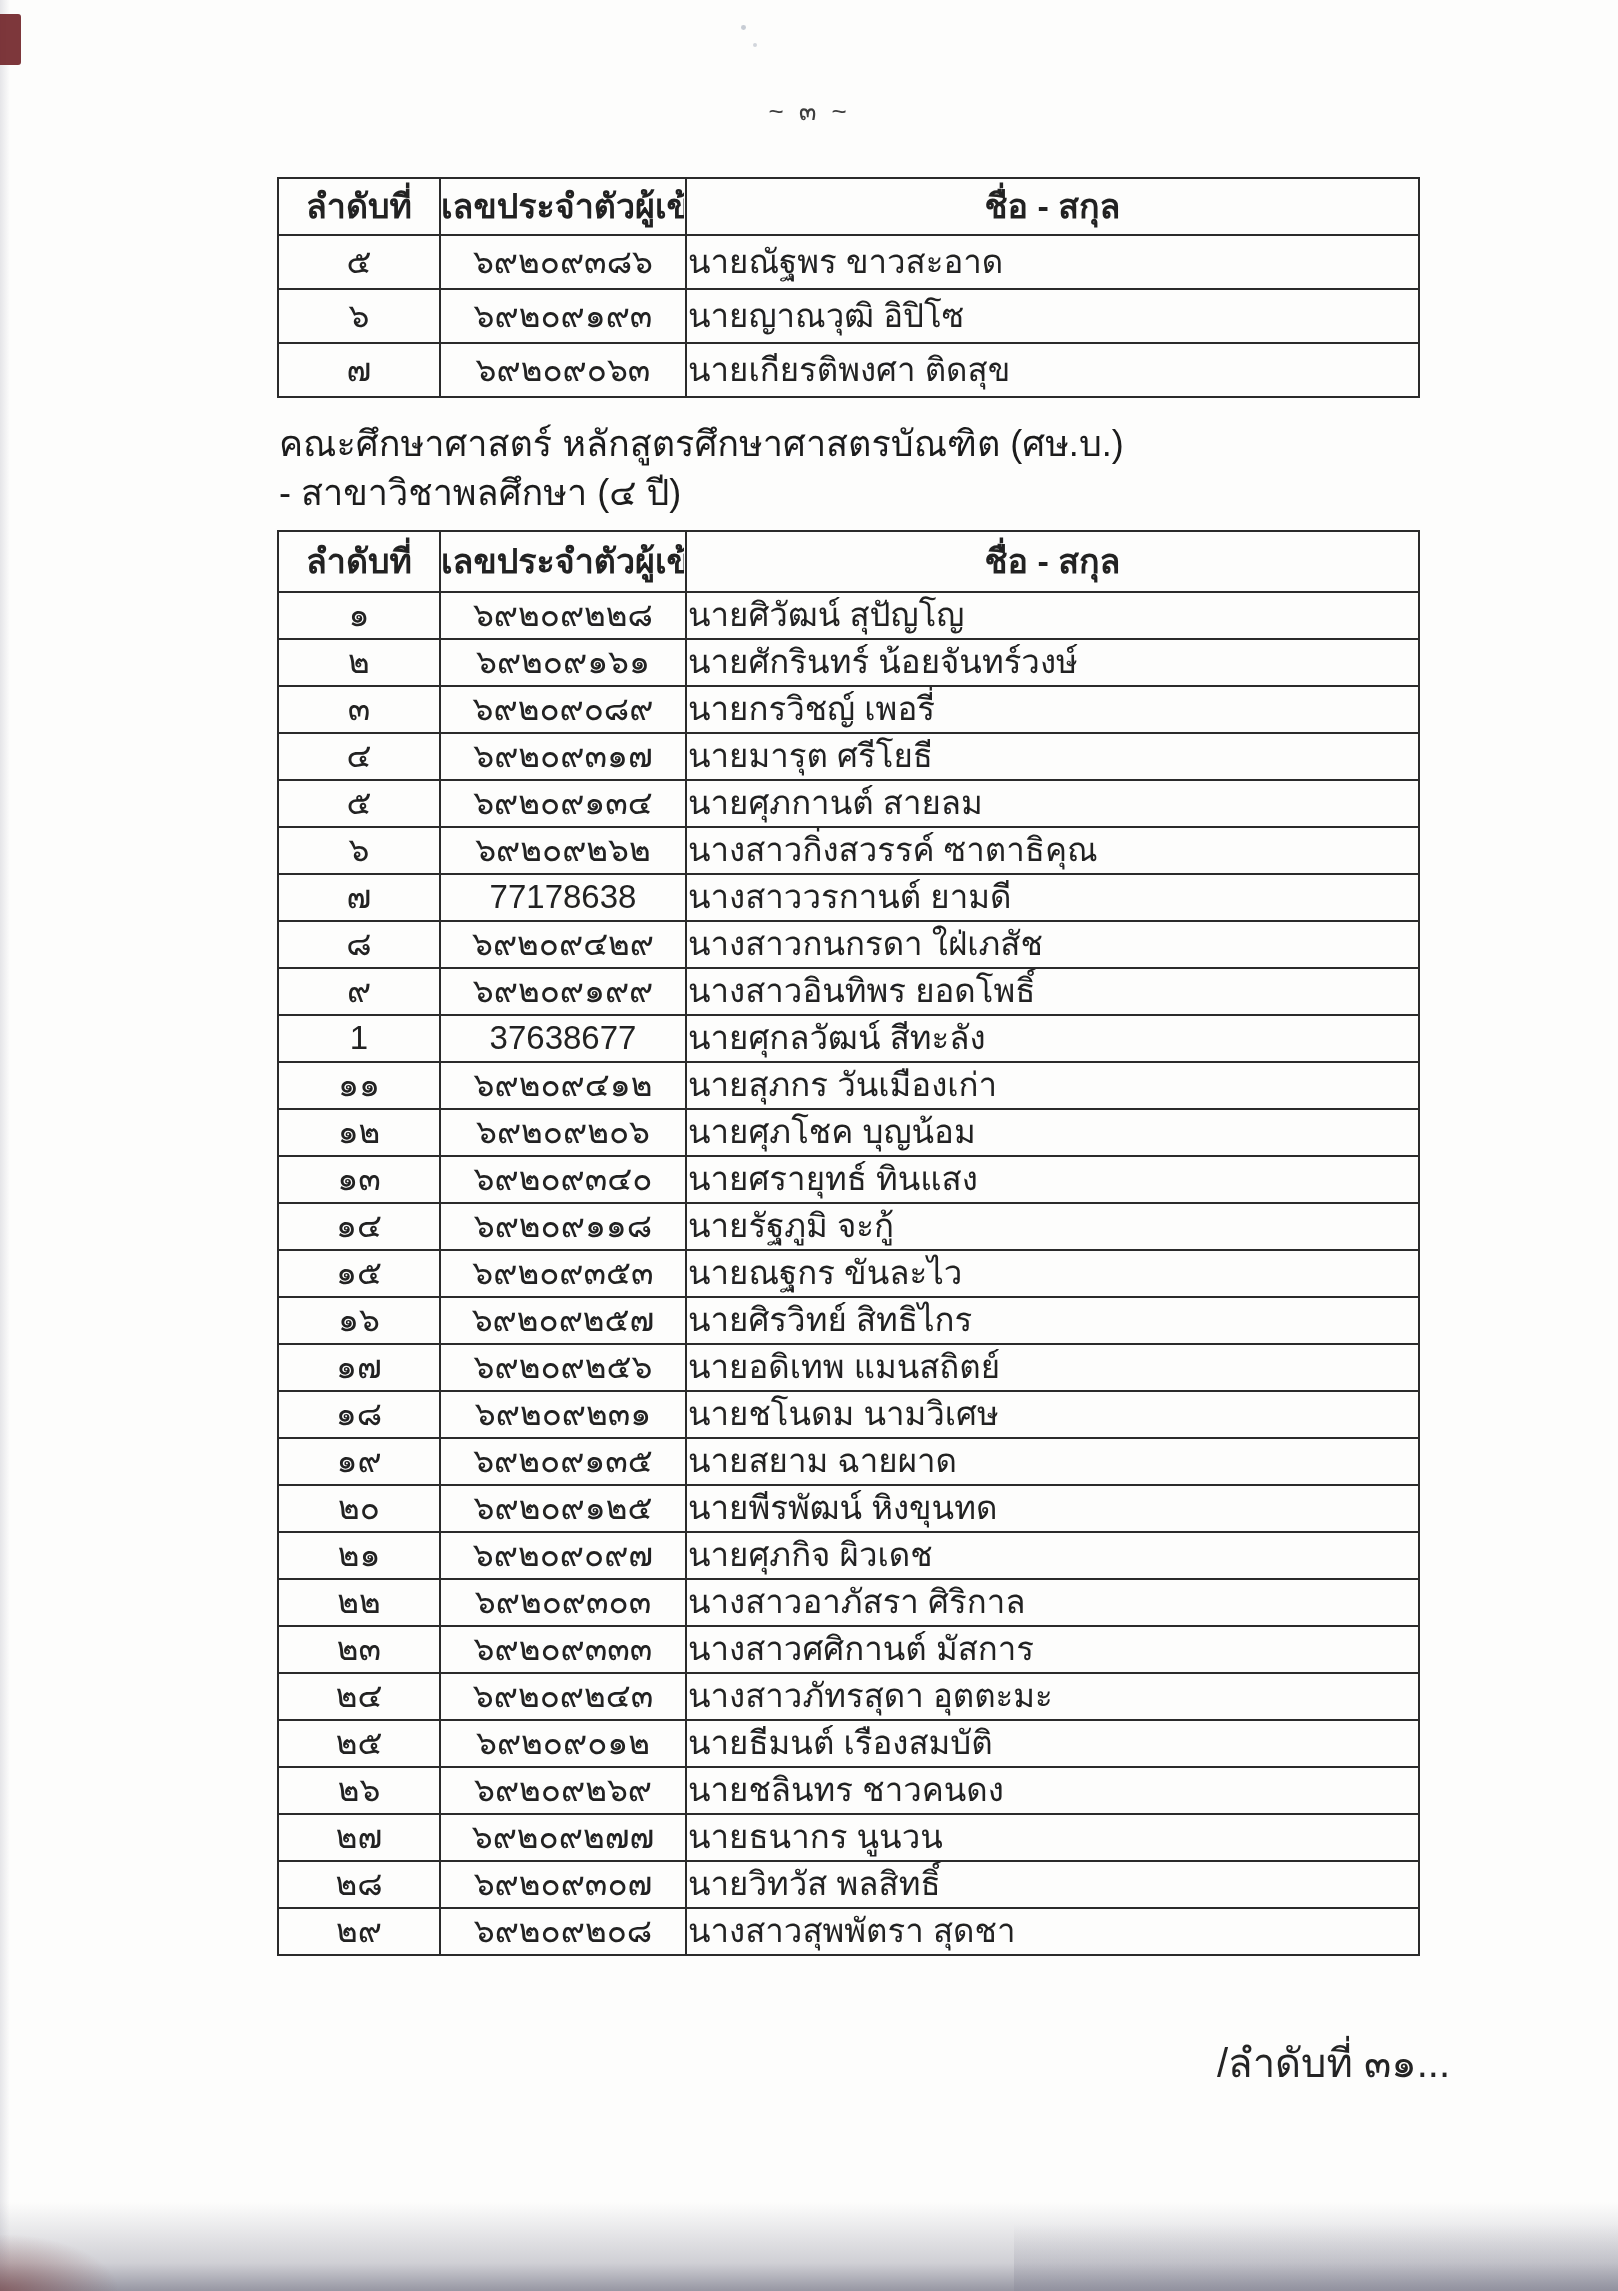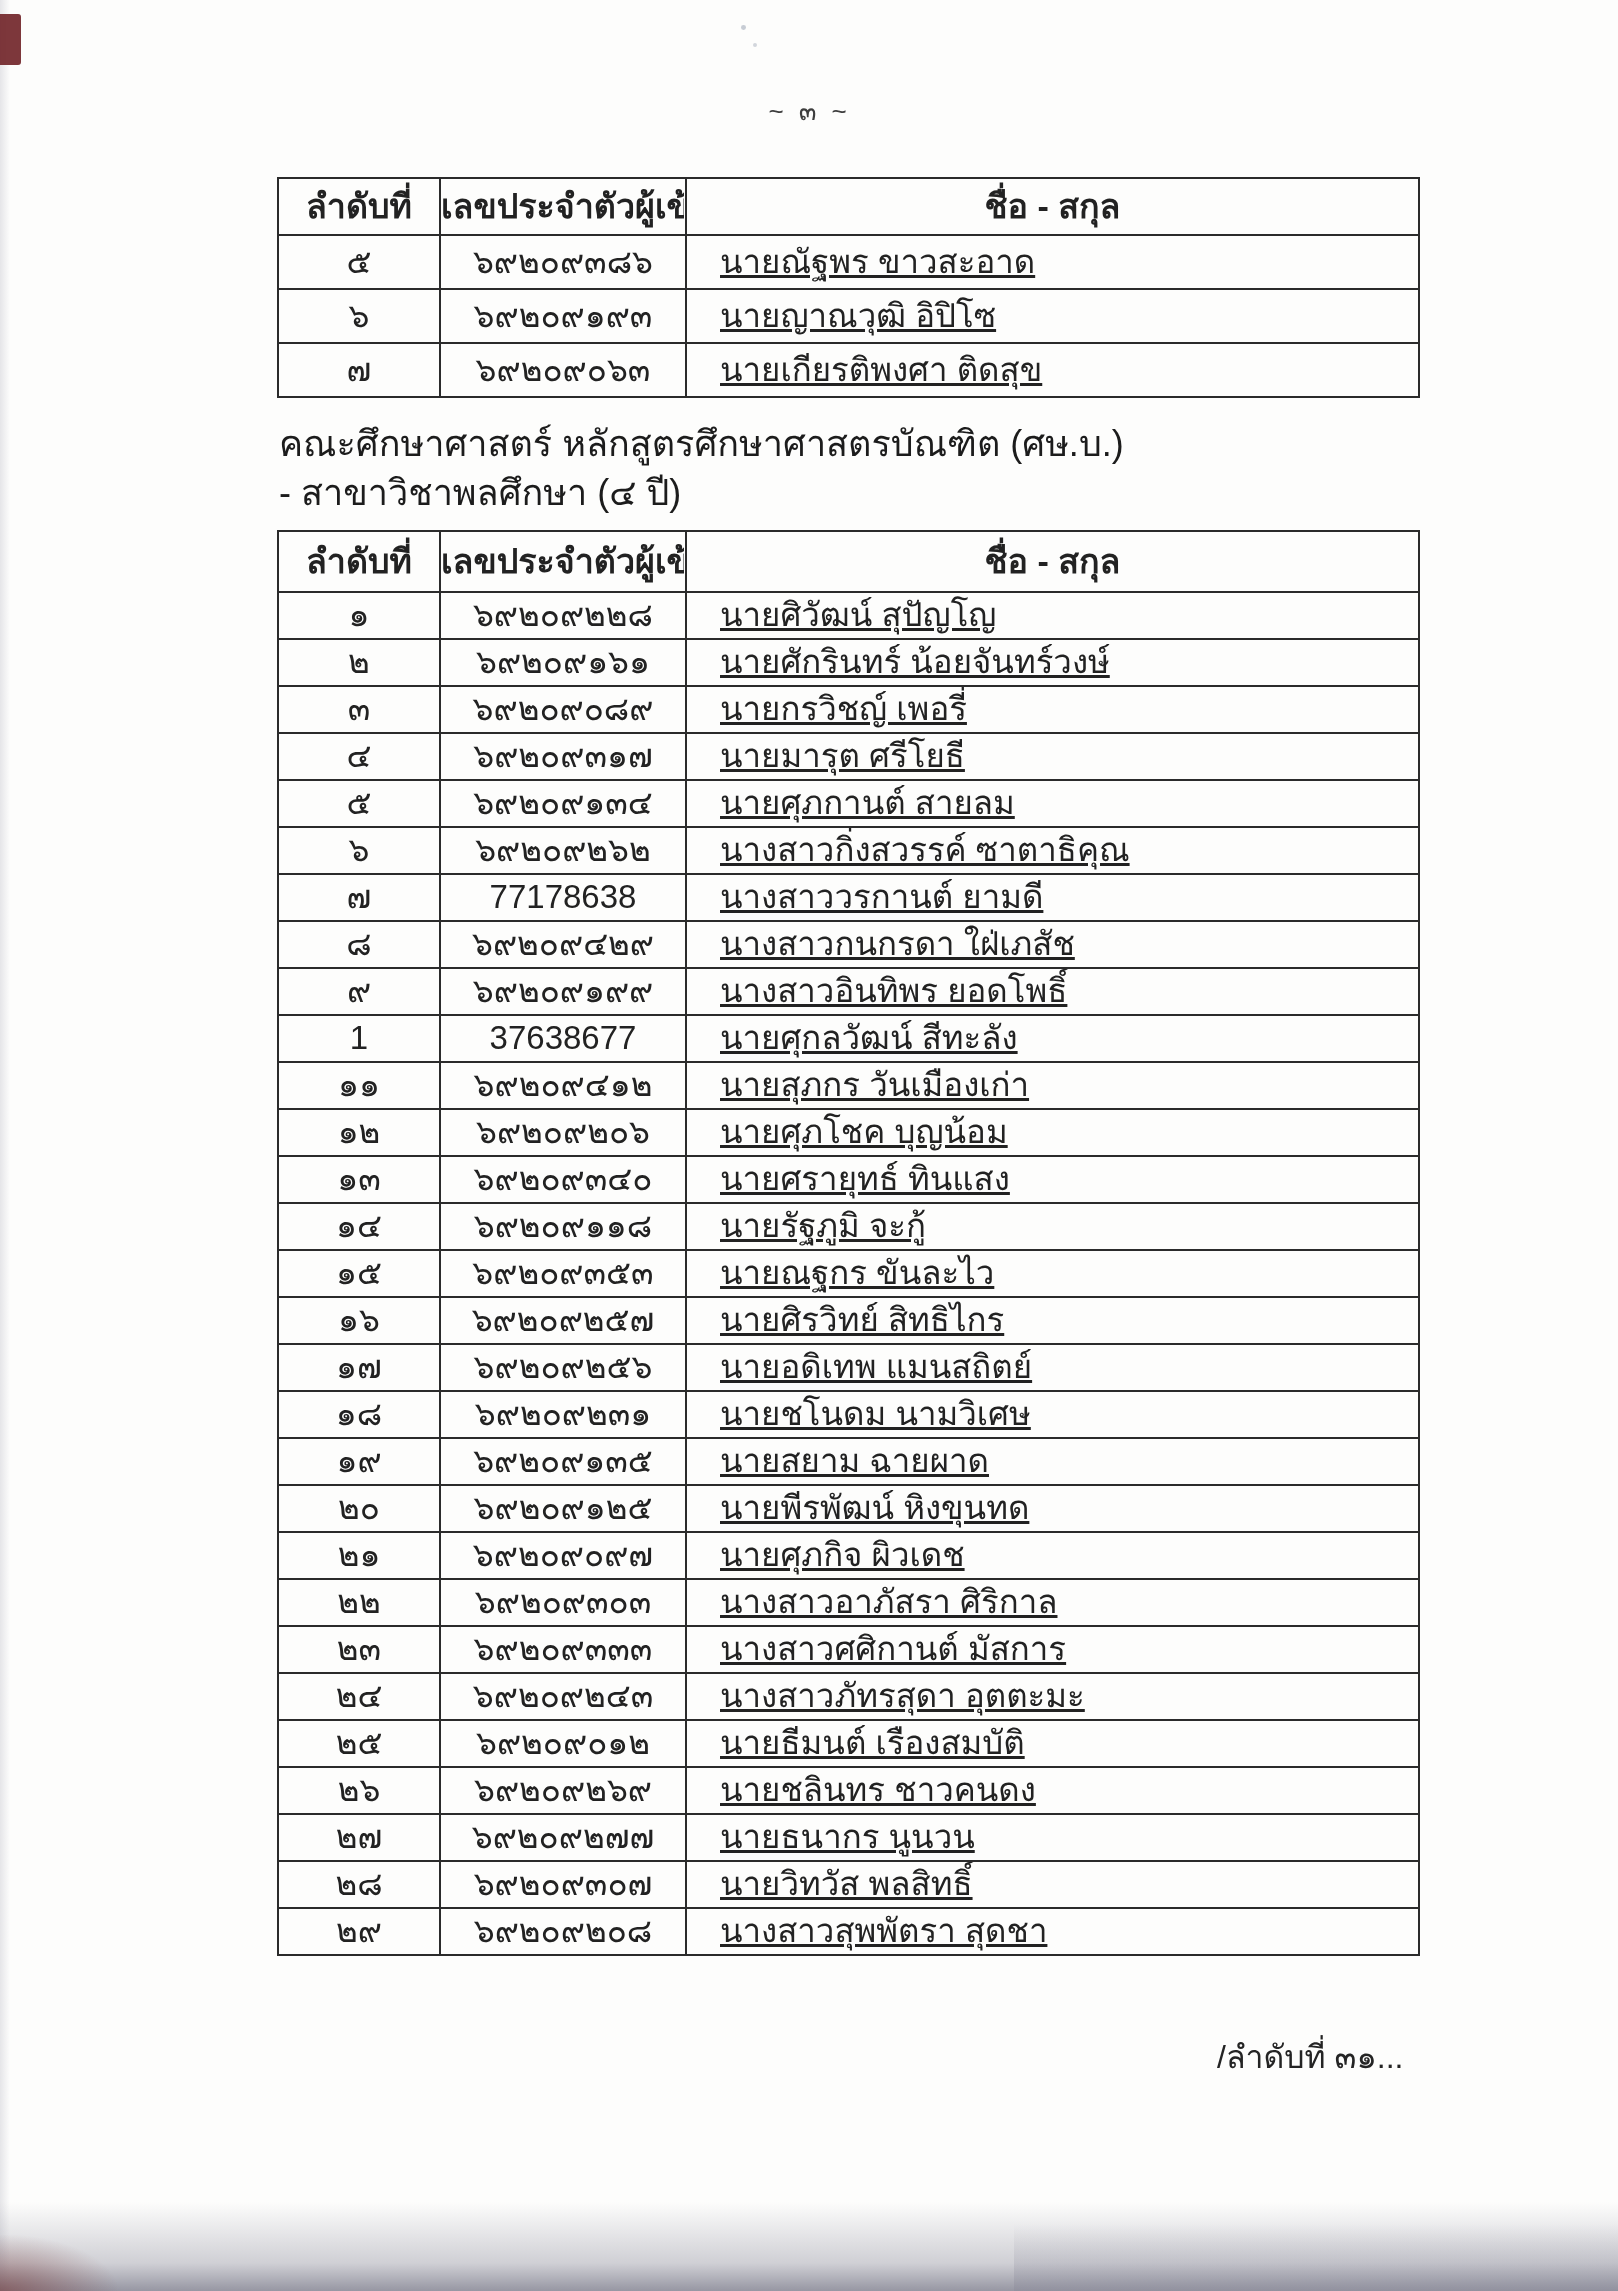--- a/index.html
+++ b/index.html
@@ -22,35 +22,35 @@
     border-collapse:collapse;table-layout:fixed;
     font-size:33px;color:#222;
   }
   .t th,.t td{
     border:2px solid #2b2b2b;
     padding:0;vertical-align:middle;line-height:1.35;
     overflow:hidden;white-space:nowrap;
   }
   .t th{font-weight:700;font-size:34px;text-align:center;border-radius:6px;}
   .t td.c1,.t td.c2{text-align:center;}
-  .t td.c3{text-align:left;padding-left:33px;text-decoration:underline;}
+  .t td.c3{text-align:left;padding-left:1px;}
   .t1{top:177px;}
   .t1 th{height:55px;}
   .t1 td{height:52px;}
   .t2{top:530px;}
   .t2 th{height:59px;}
   .t2 td{height:45px;}
   .section-title{
     position:absolute;left:279px;top:419px;
     font-size:36px;font-weight:400;color:#1c1c1c;line-height:49px;
   }
   .section-title .indent{}
   .footer-note{
     position:absolute;left:1217px;top:2031px;
-    font-size:32px;color:#242424;
+    font-size:40px;color:#242424;
   }
   
   .artifact{position:absolute;pointer-events:none;}
   .a-topleft-red{left:0;top:13.7px;width:20.5px;height:51px;background:#72262a;border-radius:0 2.9px 2.9px 0;opacity:.92;}
   .a-left-edge{left:0;top:0;width:9.8px;height:100%;background:linear-gradient(to right,rgba(185,185,195,.35),rgba(185,185,195,0));}
   .a-speck1{left:741px;top:25px;width:4.9px;height:4.9px;background:#c7ccd4;border-radius:50%;}
   .a-speck2{left:753px;top:43px;width:3.9px;height:3.9px;background:#d2d6dc;border-radius:50%;}
   .a-bottom-band{left:0;top:2202px;width:100%;height:90px;
     background:linear-gradient(to bottom,rgba(158,158,170,0) 0%,rgba(152,152,165,.45) 68%,rgba(122,122,138,.8) 100%);}
   .a-bottomleft{left:0;top:2235px;width:117px;height:57px;

